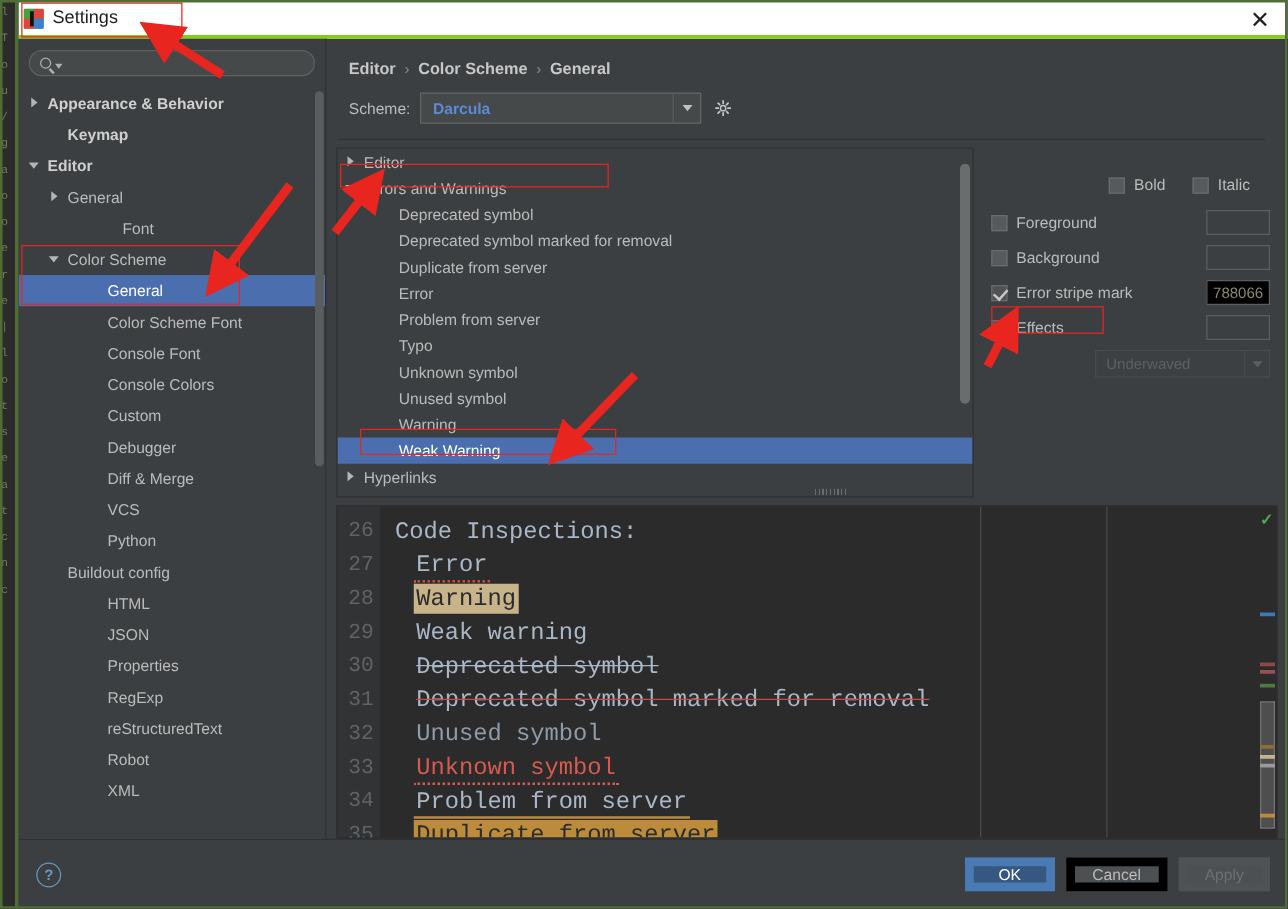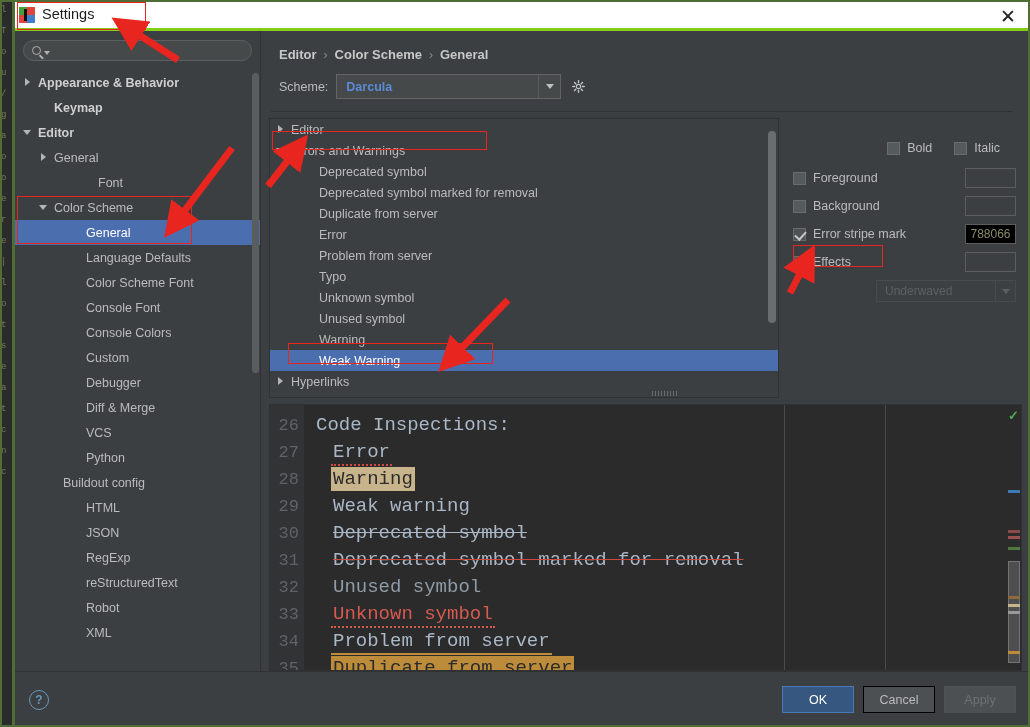--- a/index.html
+++ b/index.html
@@ -248,21 +248,21 @@
     display:flex; align-items:center; padding:0 14px; background:#3c3f41;
   }
   #help-btn {
     width:20px; height:20px; border-radius:50%; border:1.5px solid #6897bb;
     color:#6897bb; font-size:12px; display:flex; align-items:center;
     justify-content:center; cursor:pointer; font-weight:bold;
   }
   #btns { margin-left:auto; display:flex; gap:9px; }
   .btn {
     min-width:72px; height:27px; padding:0 14px; font-size:12.5px;
-    border:1px solid #000000; background:#4c5052; color:#bbbbbb;
+    border:7px solid #000000; background:#4c5052; color:#bbbbbb;
     display:flex; align-items:center; justify-content:center; cursor:pointer;
     font-family:"Liberation Sans", sans-serif;
   }
   .btn.primary { background:#365880; border-color:#4a7ab3; color:#ffffff; }
   .btn.disabled { color:#6e7173; border-color:#4e5254; }
 
   
   .anno-box {
     position:absolute; border:1.5px solid #e8251f; pointer-events:none; z-index:60;
   }
@@ -351,24 +351,20 @@
             <div class="tnode" style="padding-left: 24px;">
               <span class="tw open"></span>
               <span>Color Scheme</span>
             </div>
             <div class="tnode sel" style="padding-left: 56px;">
               <span class="tw"></span>
               <span>General</span>
             </div>
             <div class="tnode" style="padding-left: 56px;">
               <span class="tw"></span>
-              <span>Language Defaults</span>
-            </div>
-            <div class="tnode" style="padding-left: 56px;">
-              <span class="tw"></span>
               <span>Color Scheme Font</span>
             </div>
             <div class="tnode" style="padding-left: 56px;">
               <span class="tw"></span>
               <span>Console Font</span>
             </div>
             <div class="tnode" style="padding-left: 56px;">
               <span class="tw"></span>
               <span>Console Colors</span>
             </div>
@@ -385,31 +381,35 @@
               <span>Diff &amp; Merge</span>
             </div>
             <div class="tnode" style="padding-left: 56px;">
               <span class="tw"></span>
               <span>VCS</span>
             </div>
             <div class="tnode" style="padding-left: 56px;">
               <span class="tw"></span>
               <span>Python</span>
             </div>
-            <div class="tnode" style="padding-left: 24px; margin-left: 9px;">
+            <div class="tnode" style="padding-left: 24px;">
               <span class="tw"></span>
               <span>Buildout config</span>
             </div>
             <div class="tnode" style="padding-left: 56px;">
               <span class="tw"></span>
               <span>HTML</span>
             </div>
             <div class="tnode" style="padding-left: 56px;">
               <span class="tw"></span>
               <span>JSON</span>
+            </div>
+            <div class="tnode" style="padding-left: 56px;">
+              <span class="tw"></span>
+              <span>Properties</span>
             </div>
             <div class="tnode" style="padding-left: 56px;">
               <span class="tw"></span>
               <span>RegExp</span>
             </div>
             <div class="tnode" style="padding-left: 56px;">
               <span class="tw"></span>
               <span>reStructuredText</span>
             </div>
             <div class="tnode" style="padding-left: 56px;">

